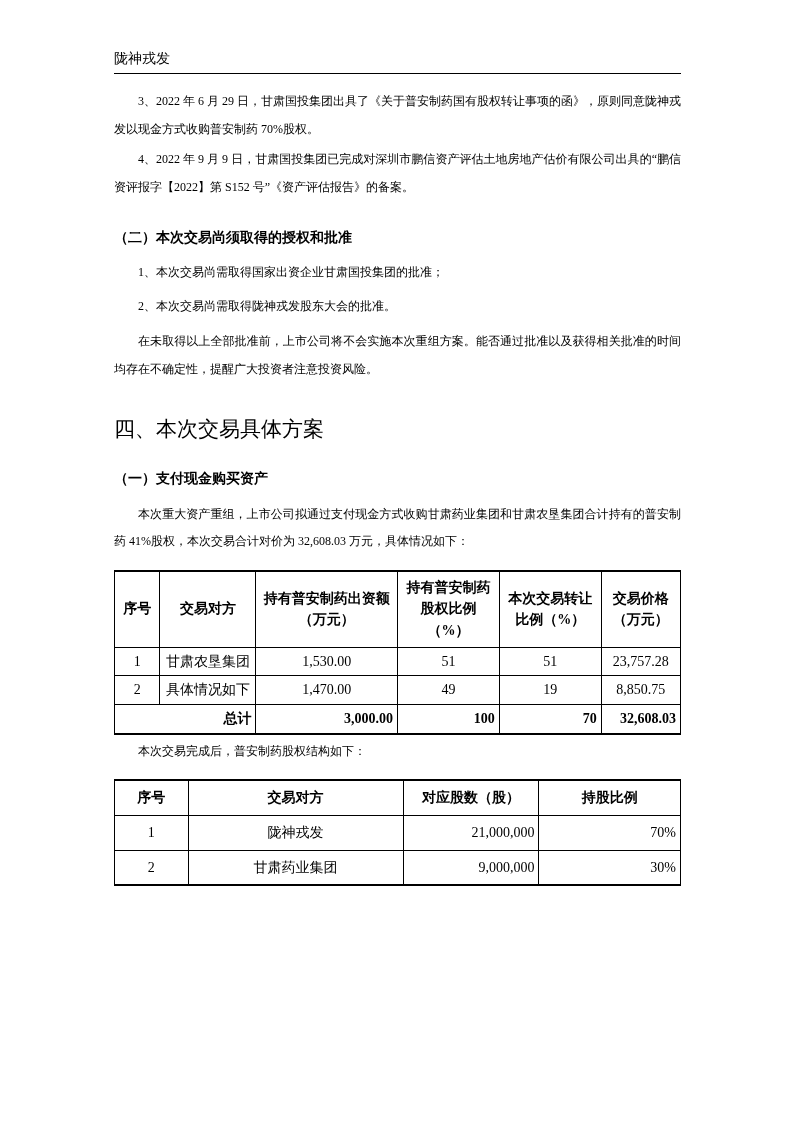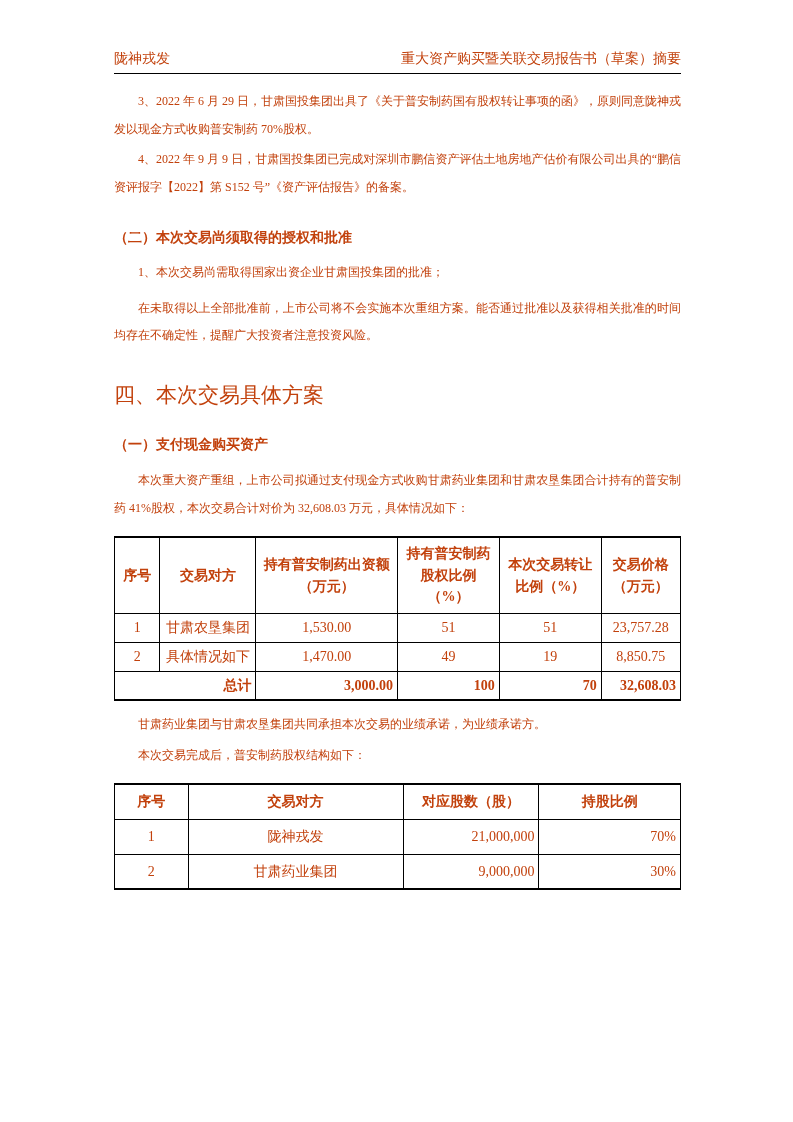--- a/index.html
+++ b/index.html
@@ -9,21 +9,21 @@
   }
   .page {
     position: relative;
     width: 793px;
     height: 1122px;
     margin: 0 auto;
     background: #ffffff;
     box-sizing: border-box;
     padding: 50px 112px 16px 114px;
     font-family: "Liberation Serif", "DejaVu Serif", serif;
-    color: #c2410c;
+    color: #000000;
     overflow: hidden;
   }
   
   .doc-header {
     display: flex;
     justify-content: space-between;
     align-items: flex-end;
     font-size: 14px;
     border-bottom: 1.5px solid #000;
     padding-bottom: 5px;
@@ -99,32 +99,32 @@
   #table-shareholding col.c2-pct   { width: 25%; }
   .spacer-items .para { margin: 6px 0; }
 </style>
 </head>
 <body>
 
 <div class="page">
 
   <div class="doc-header">
     <span>陇神戎发</span>
-    <span>重大资产购买暨关联交易报告书（草案）摘要</span>
   </div>
 
   <div style="margin-top:14px;">
 
     <p class="para">3、2022 年 6 月 29 日，甘肃国投集团出具了《关于普安制药国有股权转让事项的函》，原则同意陇神戎发以现金方式收购普安制药 70%股权。</p>
     <p class="para">4、2022 年 9 月 9 日，甘肃国投集团已完成对深圳市鹏信资产评估土地房地产估价有限公司出具的“鹏信资评报字【2022】第 S152 号”《资产评估报告》的备案。</p>
 
     <h3 class="heading-3">（二）本次交易尚须取得的授权和批准</h3>
 
     <div class="spacer-items">
       <p class="para">1、本次交易尚需取得国家出资企业甘肃国投集团的批准；</p>
+      <p class="para">2、本次交易尚需取得陇神戎发股东大会的批准。</p>
     </div>
 
     <p class="para" style="margin-top:8px;">在未取得以上全部批准前，上市公司将不会实施本次重组方案。能否通过批准以及获得相关批准的时间均存在不确定性，提醒广大投资者注意投资风险。</p>
 
     <h2 class="heading-2">四、本次交易具体方案</h2>
 
     <h3 class="heading-3">（一）支付现金购买资产</h3>
 
     <p class="para">本次重大资产重组，上市公司拟通过支付现金方式收购甘肃药业集团和甘肃农垦集团合计持有的普安制药 41%股权，本次交易合计对价为 32,608.03 万元，具体情况如下：</p>
 
@@ -167,21 +167,20 @@
         <tr class="total-row">
           <td colspan="2">总计</td>
           <td>3,000.00</td>
           <td>100</td>
           <td>70</td>
           <td>32,608.03</td>
         </tr>
       </tbody>
     </table>
 
-    <p class="para" style="margin-top:10px;">甘肃药业集团与甘肃农垦集团共同承担本次交易的业绩承诺，为业绩承诺方。</p>
 
     <p class="para">本次交易完成后，普安制药股权结构如下：</p>
 
     <table class="data-table" id="table-shareholding">
       <colgroup>
         <col class="c2-idx">
           <col class="c2-party">
           <col class="c2-sh">
           <col class="c2-pct">
       </colgroup>

